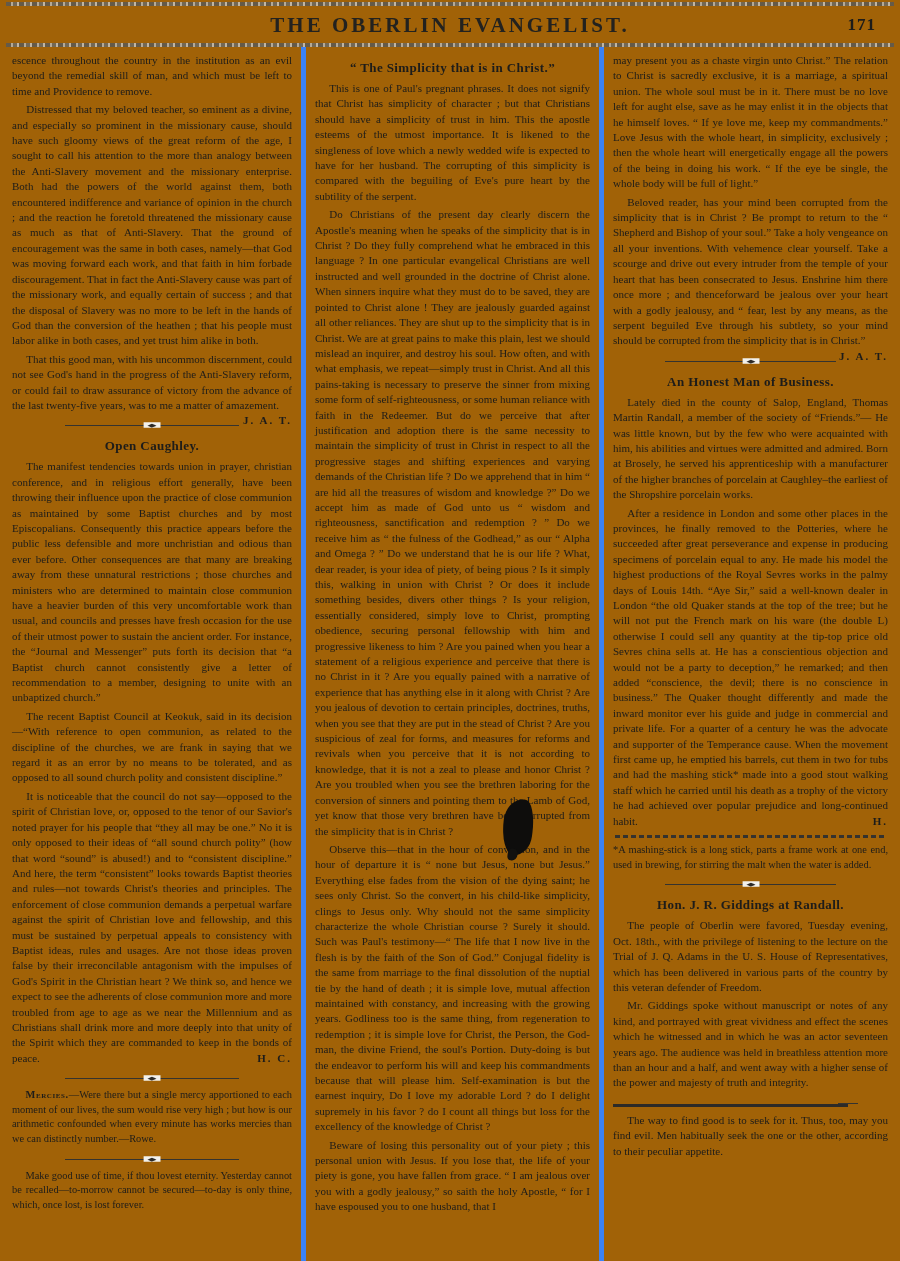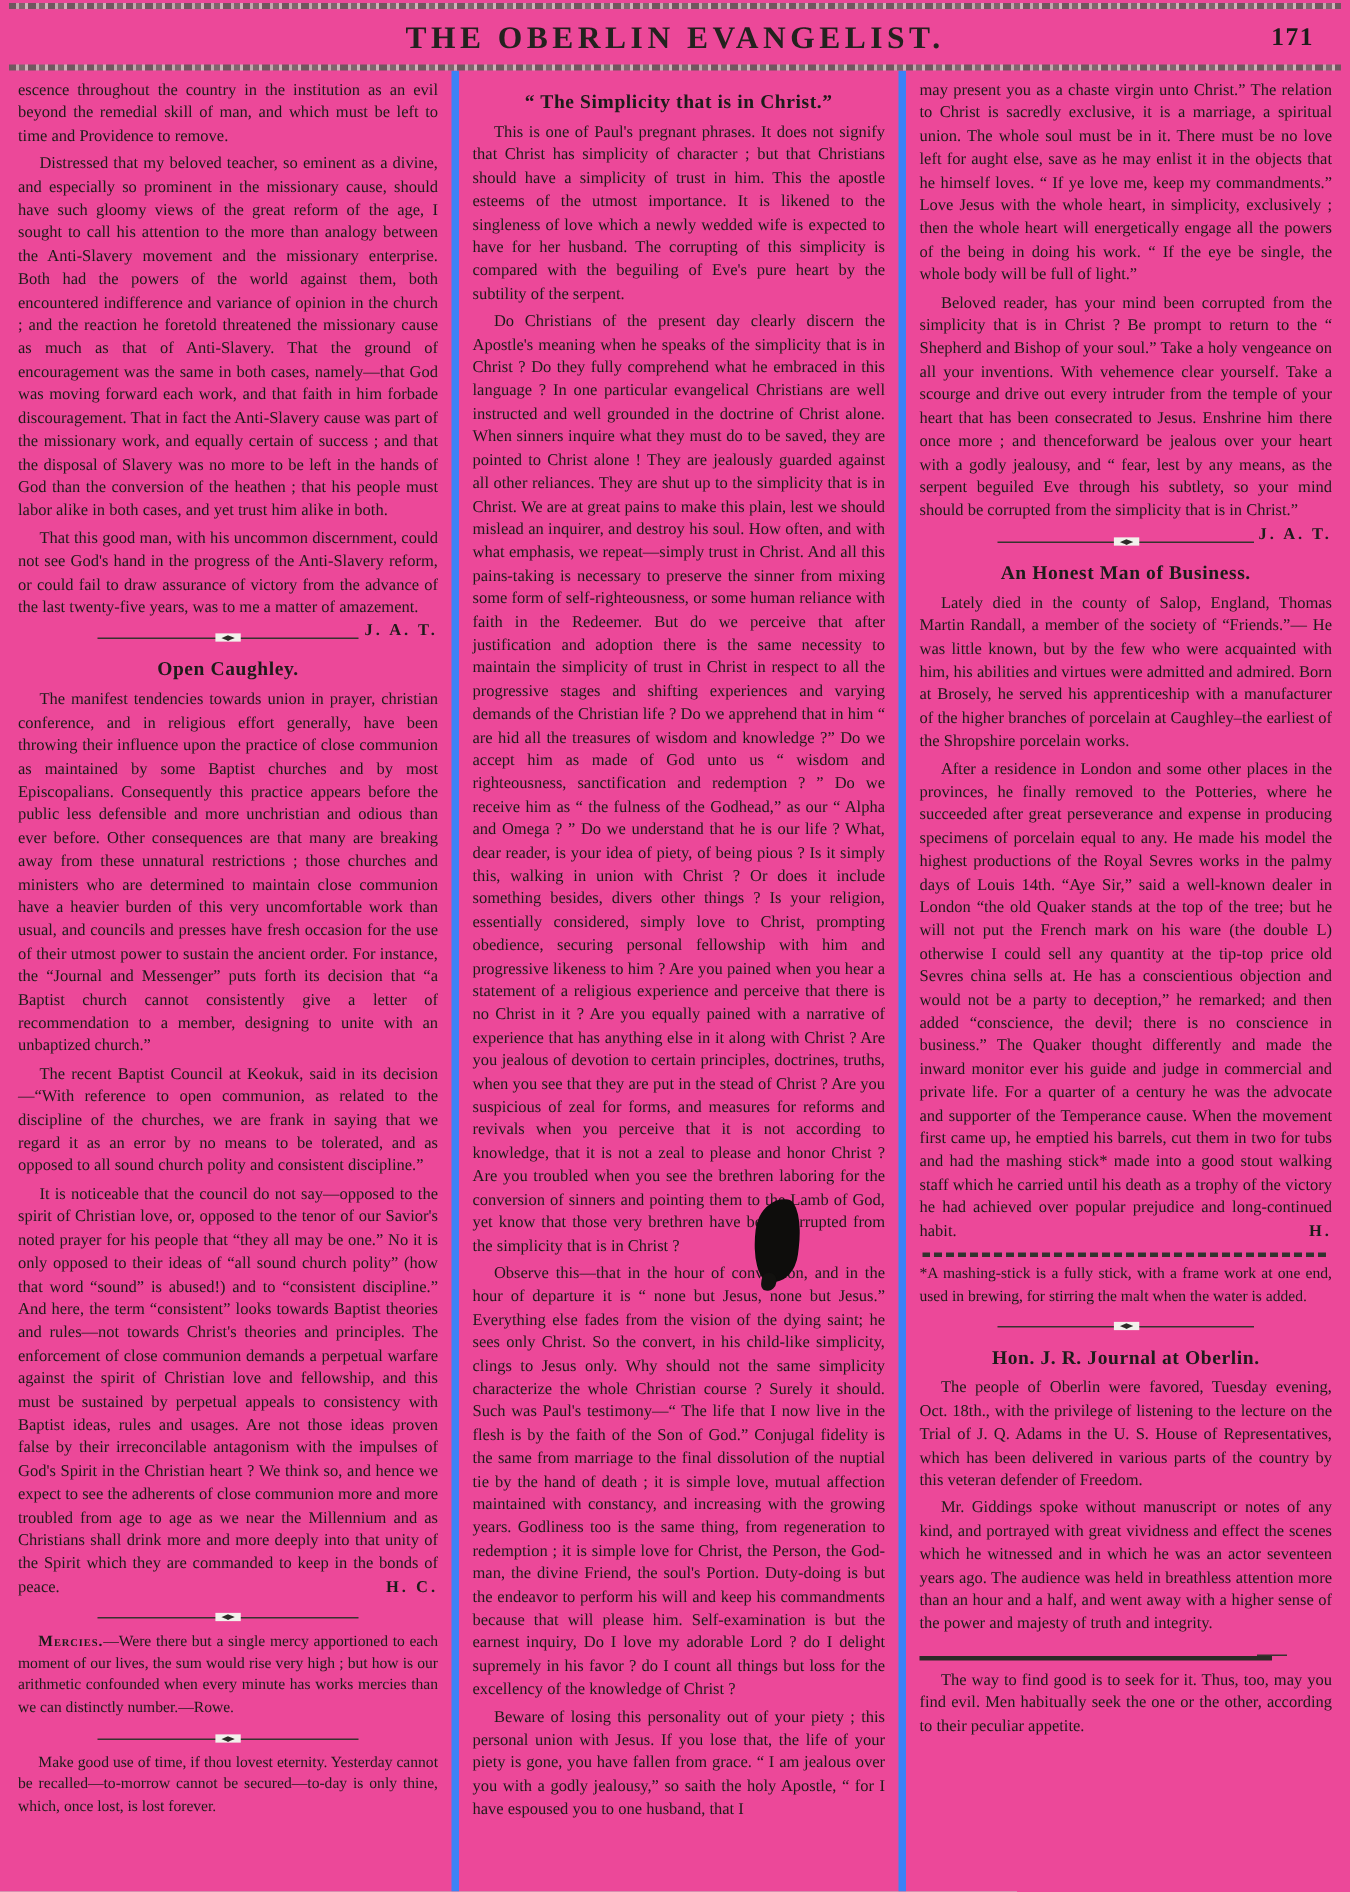--- a/index.html
+++ b/index.html
@@ -1,19 +1,19 @@
 <!DOCTYPE html>
 <html><head>
 <meta charset="utf-8">
 <style>
   html,body{margin:0;padding:0;background:#c9c8c4;}
   .page{
     position:relative;
     width:900px;height:1261px;
-    background:#ec4899;
+    background:#a16207;
     color:#1d1c1a;
     font-family:"Liberation Serif", serif;
     overflow:hidden;
     box-sizing:border-box;
   }
   .band{
     height:4px;margin:2px 6px 0;
     background:repeating-linear-gradient(90deg,#5a5954 0 5px,#b9b7b0 5px 7px,#6b6a64 7px 11px,#c7c5be 11px 13px);
     opacity:.85;
   }
@@ -121,25 +121,25 @@
       <p class="para"><span>Beloved reader, has your mind been corrupted from the simplicity that is in Christ ?  Be prompt to return to the “ Shepherd and Bishop of your soul.”  Take a holy vengeance on all your inventions.  With vehemence clear yourself.  Take a scourge and drive out every intruder from the temple of your heart that has been consecrated to Jesus.  Enshrine him there once more ; and thenceforward be jealous over your heart with a godly jealousy, and “ fear, lest by any means, as the serpent beguiled Eve through his subtlety, so your mind should be corrupted from the simplicity that is in Christ.”</span><span class="sig">J. A. T.</span></p>
 
       <div class="dinkus"></div>
 
       <h2 class="article-title">An Honest Man of Business.</h2>
       <p class="para">Lately died in the county of Salop, England, Thomas Martin Randall, a member of the society of “Friends.”— He was little known, but by the few who were acquainted with him, his abilities and virtues were admitted and admired.  Born at Brosely, he served his apprenticeship with a manufacturer of the higher branches of porcelain at Caughley–the earliest of the Shropshire porcelain works.</p>
       <p class="para"><span>After a residence in London and some other places in the provinces, he finally removed to the Potteries, where he succeeded after great perseverance and expense in producing specimens of porcelain equal to any.  He made his model the highest productions of the Royal Sevres works in the palmy days of Louis 14th.  “Aye Sir,” said a well-known dealer in London “the old Quaker stands at the top of the tree; but he will not put the French mark on his ware (the double L) otherwise I could sell any quantity at the tip-top price old Sevres china sells at. He has a conscientious objection and would not be a party to deception,” he remarked; and then added “conscience, the devil; there is no conscience in business.”  The Quaker thought differently and made the inward monitor ever his guide and judge in commercial and private life. For a quarter of a century he was the advocate and supporter of the Temperance cause.  When the movement first came up, he emptied his barrels, cut them in two for tubs and had the mashing stick* made into a good stout walking staff which he carried until his death as a trophy of the victory he had achieved over popular prejudice and long-continued habit.</span><span class="sig">H.</span></p>
 
       <div class="wavy"></div>
 
-      <p class="para small noindent">*A mashing-stick is a fully stick, with a frame work at one end, used in brewing, for stirring the malt when the water is added.</p>
+      <p class="para small noindent">*A mashing-stick is a long stick, parts a frame work at one end, used in brewing, for stirring the malt when the water is added.</p>
 
       <div class="dinkus"></div>
 
-      <h2 class="article-title">Hon. J. R. Journal at Oberlin.</h2>
+      <h2 class="article-title">Hon. J. R. Giddings at Randall.</h2>
       <p class="para">The people of Oberlin were favored, Tuesday evening, Oct. 18th., with the privilege of listening to the lecture on the Trial of J. Q. Adams in the U. S. House of Representatives, which has been delivered in various parts of the country by this veteran defender of Freedom.</p>
       <p class="para">Mr. Giddings spoke without manuscript or notes of any kind, and portrayed with great vividness and effect the scenes which he witnessed and in which he was an actor seventeen years ago.  The audience was held in breathless attention more than an hour and a half, and went away with a higher sense of the power and majesty of truth and integrity.</p>
 
       <div class="closing-rule"></div>
 
       <p class="para">The way to find good is to seek for it.  Thus, too, may you find evil.  Men habitually seek the one or the other, according to their peculiar appetite.</p>
     </section>
 
   </main>
 

